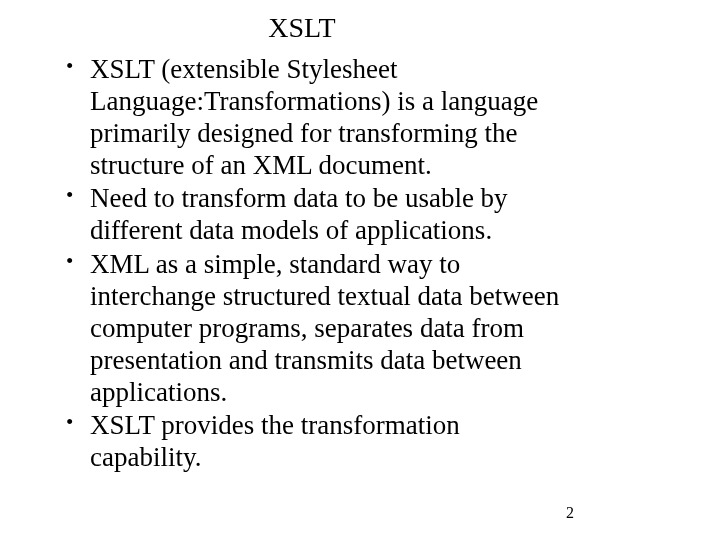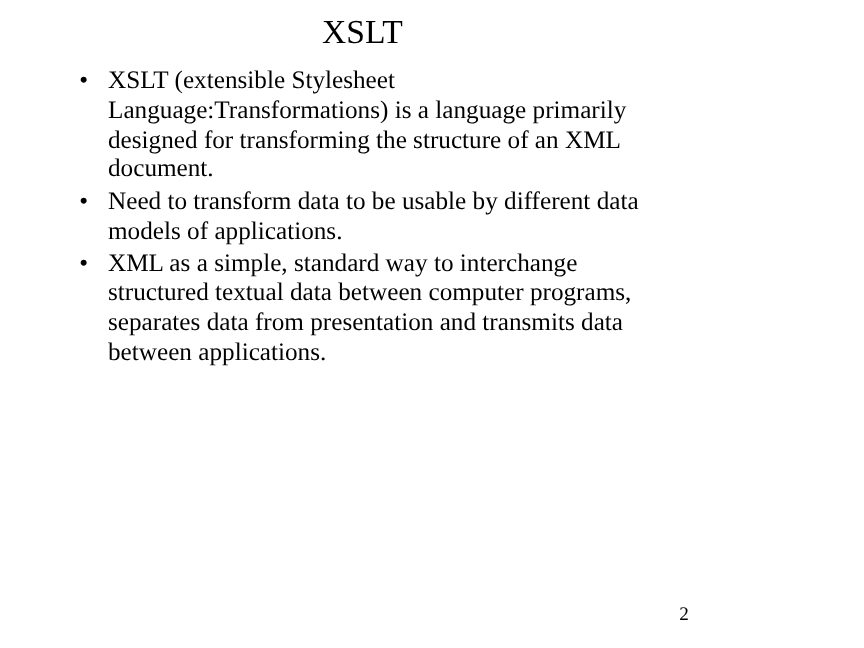--- a/index.html
+++ b/index.html
@@ -24,21 +24,21 @@
     font-size: 28px;
     margin: 0 0 10px 0;
     font-weight: normal;
   }
   ul.bullets {
     margin: 0;
     padding-left: 32px;
     list-style: none;
   }
   ul.bullets li {
-    font-size: 21px;
+    font-size: 27px;
     line-height: 1.18;
     margin-bottom: 2px;
     position: relative;
     padding-left: 18px;
   }
   ul.bullets li::before {
     content: "•";
     position: absolute;
     left: -6px;
     top: 0;
@@ -53,15 +53,16 @@
 </style>
 </head>
 <body>
 
 <div class="slide">
   <h1 class="title">XSLT</h1>
   <ul class="bullets">
     <li>XSLT (extensible Stylesheet Language:Transformations) is a language primarily designed for transforming the structure of an XML document.</li>
     <li>Need to transform data to be usable by different data models of applications.</li>
     <li>XML as a simple, standard way to interchange structured textual data between computer programs, separates data from presentation and transmits data between applications.</li>
+    <li>XSLT provides the transformation capability.</li>
   </ul>
   <div class="page-number">2</div>
 </div>
 
 </body></html>

